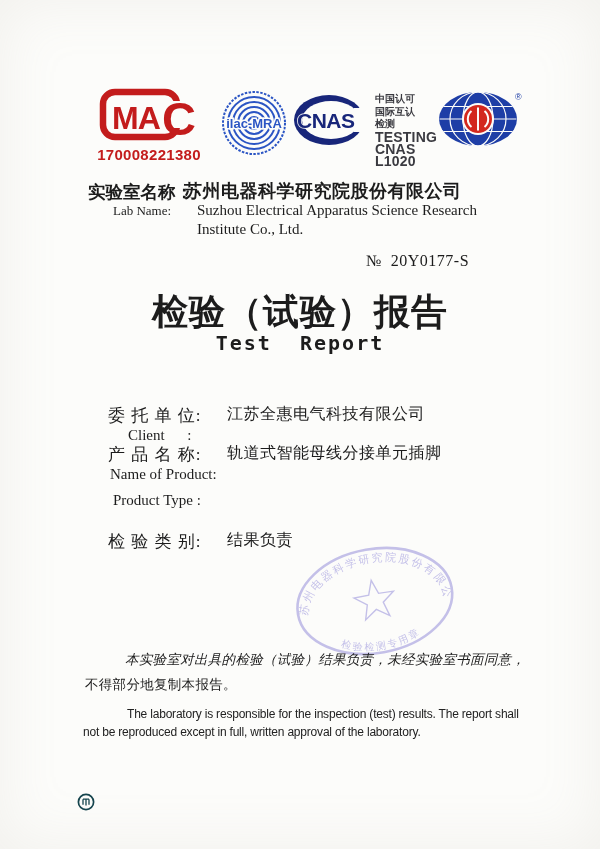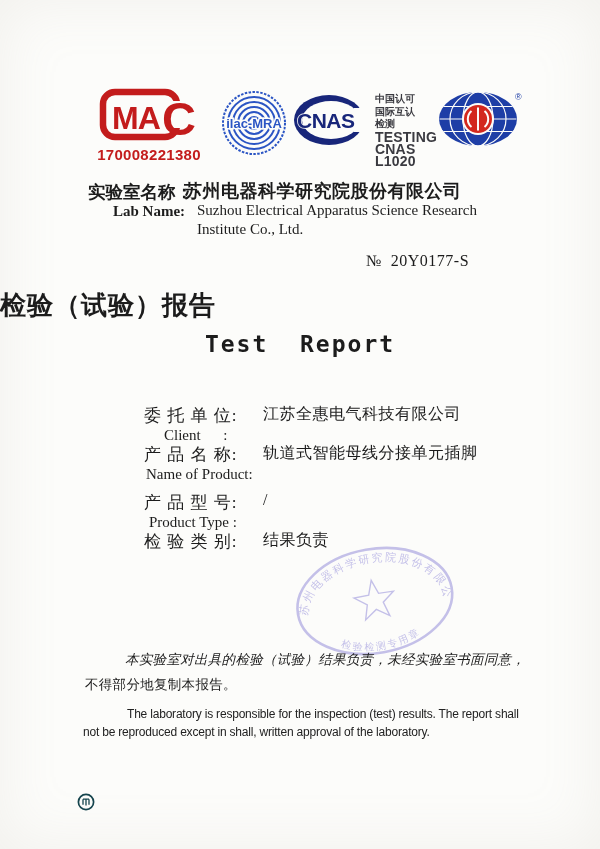--- a/index.html
+++ b/index.html
@@ -20,33 +20,33 @@
               font-weight:700;color:#3a3a40;}
   .accr-block .cn{font-size:10px;line-height:12.5px;}
   .accr-block .lat{font-size:14px;line-height:12px;letter-spacing:.2px;}
   .globe-block{left:437px;top:90px;}
   svg text{font-family:"Liberation Sans",sans-serif;}
   
   .lab-cn-label{left:88px;top:180px;font-family:"Liberation Sans",sans-serif;
                 font-weight:700;font-size:17.5px;}
   .lab-cn-value{left:184px;top:179px;font-family:"Liberation Sans",sans-serif;
                 font-weight:700;font-size:18px;letter-spacing:.5px;}
-  .lab-en-label{left:113px;top:203px;font-size:15px;font-weight:bold;}
+  .lab-en-label{left:113px;top:203px;font-size:13px;}
   .lab-en-v1{left:197px;top:202px;font-size:15px;}
   .lab-en-v2{left:197px;top:221px;font-size:15px;}
   
   .report-no{left:366px;top:252px;font-size:16px;white-space:pre;letter-spacing:.5px;}
-  .title-cn{left:0;right:0;top:288px;text-align:left;
-            font-family:"Liberation Sans",sans-serif;font-weight:700;font-size:26px;
+  .title-cn{left:0;right:0;top:288px;text-align:center;
+            font-family:"Liberation Sans",sans-serif;font-weight:700;font-size:36px;
             letter-spacing:1px;}
   .title-en{left:0;right:0;top:331px;text-align:center;white-space:pre;
-            font-family:"DejaVu Sans Mono",monospace;font-weight:700;font-size:23px;
+            font-family:"DejaVu Sans Mono",monospace;font-weight:700;font-size:20px;
             letter-spacing:2px;}
   
-  .field{left:108px;width:420px;margin-left:36px;}
+  .field{left:108px;width:420px;}
   .f0{top:404px}.f1{top:443px}.f2{top:491px}.f3{top:530px}
   .f-line{position:relative;height:22px;}
   .f-label{font-size:17px;letter-spacing:1px;}
   .f-value{position:absolute;left:119px;top:0;font-size:16px;letter-spacing:.5px;}
   .f-sub{font-size:15px;margin-top:1px;white-space:pre;}
   .f0 .f-sub{padding-left:20px;}
   .f1 .f-sub{padding-left:2px;}
   .f2 .f-sub{padding-left:5px;}
   .f3 .f-sub{padding-left:4px;}
   
@@ -147,24 +147,20 @@
     <div class="f-sub">Client      :</div>
   </div>
   <div class="abs field f1">
     <div class="f-line">
       <span class="f-label">产 品 名 称:</span>
       <span class="f-value">轨道式智能母线分接单元插脚</span>
     </div>
     <div class="f-sub">Name of Product:</div>
   </div>
   <div class="abs field f2">
-    <div class="f-line">
-      <span class="f-label">产 品 型 号:</span>
-      <span class="f-value">/</span>
-    </div>
     <div class="f-sub">Product Type :</div>
   </div>
   <div class="abs field f3">
     <div class="f-line">
       <span class="f-label">检 验 类 别:</span>
       <span class="f-value">结果负责</span>
     </div>
   </div>
 
   <svg class="abs stamp" width="170" height="120" viewBox="0 0 170 120">
@@ -176,20 +172,20 @@
     </text>
     <path d="M85 38 L90 52.1 L105 52.5 L93.1 61.6 L97.3 76 L85 67.5 L72.7 76 L76.9 61.6 L65 52.5 L80 52.1 Z" fill="none" stroke="#8d86d8" stroke-width="1.4"></path>
     <text font-size="10" fill="#8d86d8">
       <textPath href="#stampArcBot" startOffset="2">检验检测专用章</textPath>
     </text>
   </svg>
 
   <div class="abs cn-par cn-l1">本实验室对出具的检验（试验）结果负责，未经实验室书面同意，</div>
   <div class="abs cn-par cn-l2">不得部分地复制本报告。</div>
   <div class="abs en-par en-l1">The laboratory is responsible for the inspection (test) results. The report shall</div>
-  <div class="abs en-par en-l2">not be reproduced except in shall, written approval of the laboratory.</div>
+  <div class="abs en-par en-l2">not be reproduced except in full, written approval of the laboratory.</div>
 
   <svg class="abs punch" width="20" height="20" viewBox="0 0 20 20">
     <circle cx="10" cy="10" r="7.6" fill="none" stroke="#15444d" stroke-width="1.7"></circle>
     <path d="M7 7.2 V12.8 M10 6.6 V13.4 M13 7.2 V12.8 M7 7.2 H13" stroke="#15444d" stroke-width="1.3" fill="none"></path>
   </svg>
 
 </div>
 
 </body></html>

